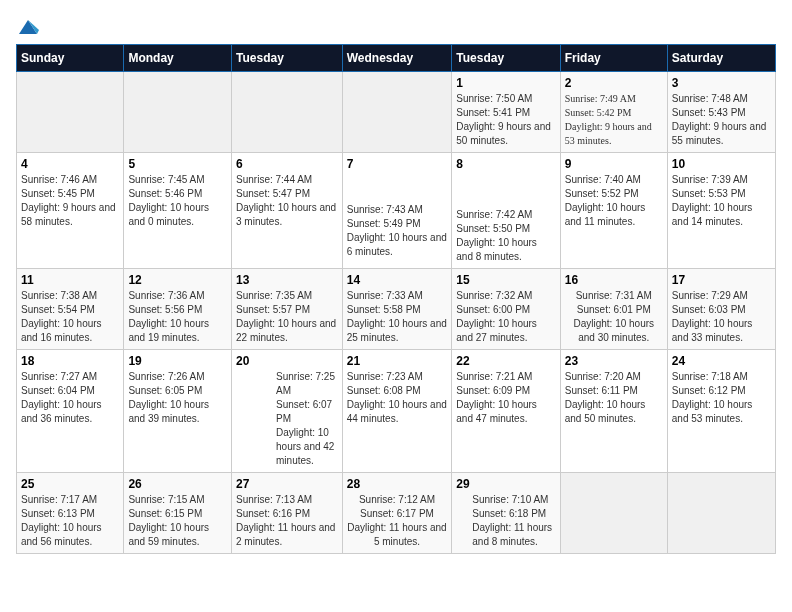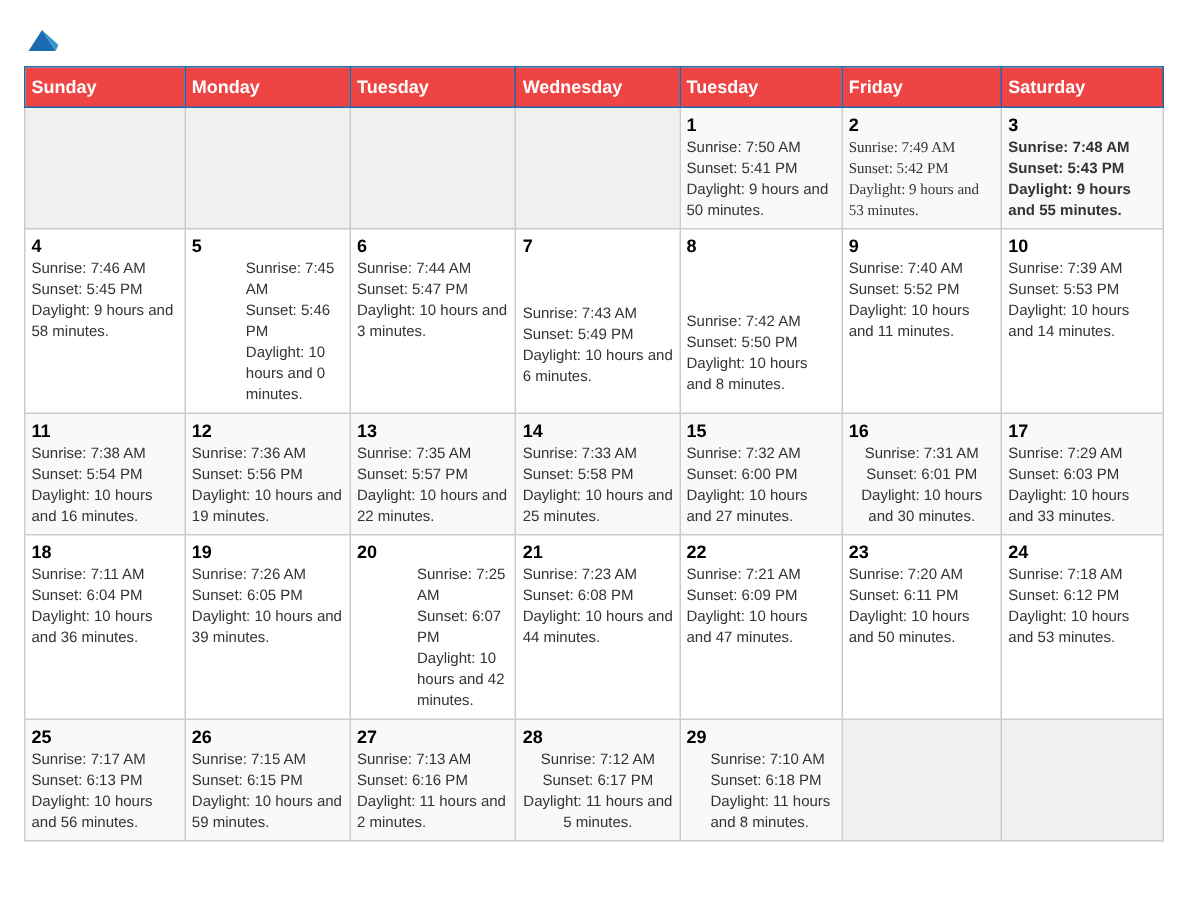--- a/index.html
+++ b/index.html
@@ -42,21 +42,21 @@
     .subtitle {
       font-size: 16px;
       color: #555;
     }
     table {
       width: 100%;
       border-collapse: collapse;
       font-size: 11px;
     }
     thead tr th {
-      background-color: #ef4444;
+      background-color: #0f172a;
       color: #fff;
       padding: 6px 4px;
       text-align: left;
       font-size: 12px;
       border: 1px solid #1a6aaf;
     }
     tbody tr td {
       border: 1px solid #ccc;
       padding: 4px;
       vertical-align: top;
@@ -128,35 +128,35 @@
 Daylight: 9 hours and 50 minutes.</div>
         </td>
         <td>
           <div class="day-num">2</div>
           <div class="day-info" style="white-space: pre-line; font-family: Liberation Serif, serif;">Sunrise: 7:49 AM
 Sunset: 5:42 PM
 Daylight: 9 hours and 53 minutes.</div>
         </td>
         <td>
           <div class="day-num">3</div>
-          <div class="day-info" style="white-space: pre-line; font-weight: bold;">Sunrise: 7:48 AM
+          <div class="day-info" style="white-space: pre-line;">Sunrise: 7:48 AM
 Sunset: 5:43 PM
 Daylight: 9 hours and 55 minutes.</div>
         </td>
       </tr>
       <tr>
         <td>
           <div class="day-num">4</div>
           <div class="day-info" style="white-space: pre-line;">Sunrise: 7:46 AM
 Sunset: 5:45 PM
 Daylight: 9 hours and 58 minutes.</div>
         </td>
         <td>
           <div class="day-num">5</div>
-          <div class="day-info" style="white-space: pre-line; margin-left: 36px;">Sunrise: 7:45 AM
+          <div class="day-info" style="white-space: pre-line;">Sunrise: 7:45 AM
 Sunset: 5:46 PM
 Daylight: 10 hours and 0 minutes.</div>
         </td>
         <td>
           <div class="day-num">6</div>
           <div class="day-info" style="white-space: pre-line;">Sunrise: 7:44 AM
 Sunset: 5:47 PM
 Daylight: 10 hours and 3 minutes.</div>
         </td>
         <td>
@@ -224,21 +224,21 @@
         <td>
           <div class="day-num">17</div>
           <div class="day-info" style="white-space: pre-line;">Sunrise: 7:29 AM
 Sunset: 6:03 PM
 Daylight: 10 hours and 33 minutes.</div>
         </td>
       </tr>
       <tr>
         <td>
           <div class="day-num">18</div>
-          <div class="day-info" style="white-space: pre-line;">Sunrise: 7:11 AM
+          <div class="day-info" style="white-space: pre-line;">Sunrise: 7:27 AM
 Sunset: 6:04 PM
 Daylight: 10 hours and 36 minutes.</div>
         </td>
         <td>
           <div class="day-num">19</div>
           <div class="day-info" style="white-space: pre-line;">Sunrise: 7:26 AM
 Sunset: 6:05 PM
 Daylight: 10 hours and 39 minutes.</div>
         </td>
         <td>

